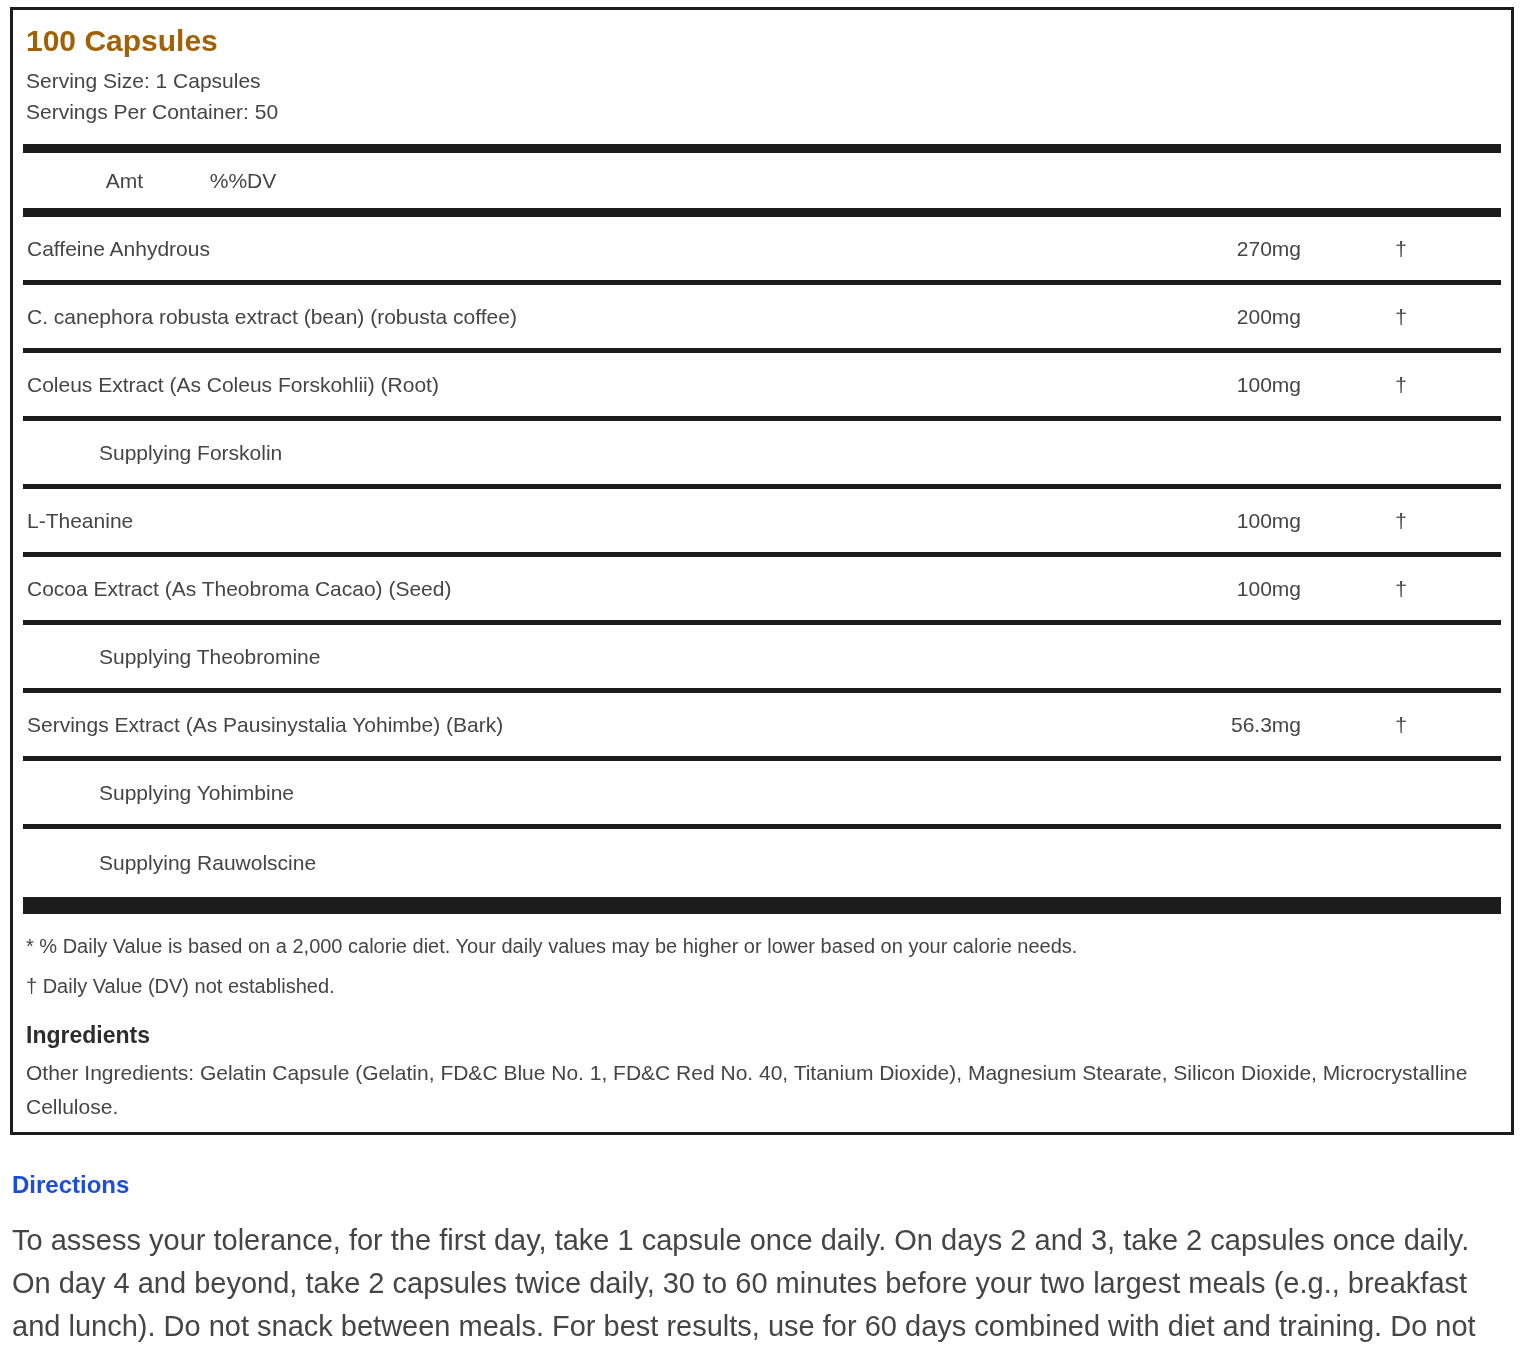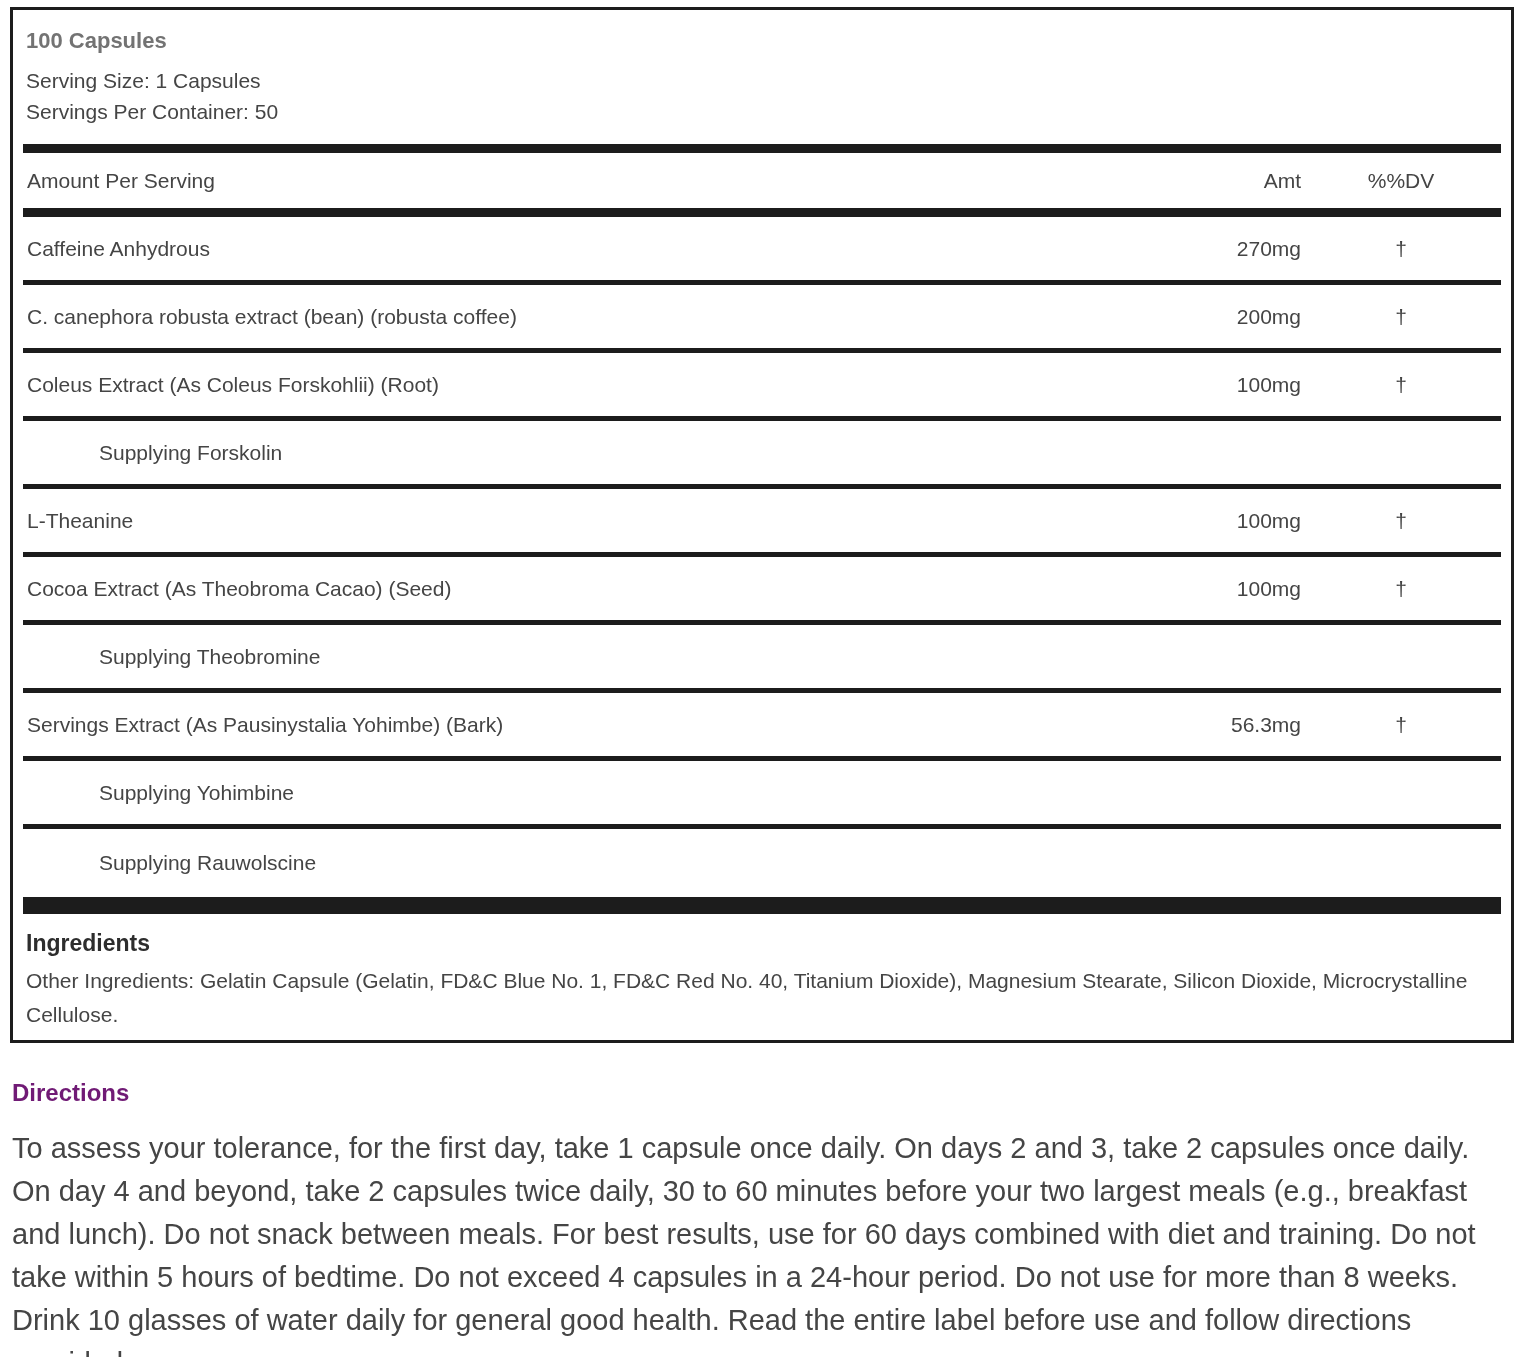--- a/index.html
+++ b/index.html
@@ -15,23 +15,23 @@
   }
   .page { padding: 7px 10px 0 10px; }
 
   
   .facts-panel {
     border: 3px solid #1c1c1c;
     padding: 0 10px;
     background: #ffffff;
   }
   .panel-title {
-    font-size: 22px;
+    font-size: 30px;
     font-weight: bold;
-    color: #737373;
+    color: #a16207;
     margin: 14px 3px 0 3px;
     line-height: 34px;
   }
   .serving-line {
     font-size: 21px;
     line-height: 22px;
     margin: 12px 3px 0 3px;
   }
   .serving-line + .serving-line { margin-top: 9px; }
   .top-gap { height: 21px; }
@@ -69,21 +69,21 @@
     font-size: 21px;
     line-height: 34px;
     margin: 8px 3px 8px 3px;
   }
 
   
   .directions { margin-top: 36px; padding: 0 2px; }
   .directions-heading {
     font-size: 24px;
     font-weight: bold;
-    color: #701a75;
+    color: #1d4ed8;
     margin: 0 0 20px 0;
     line-height: 28px;
   }
   .directions-body {
     font-size: 29px;
     line-height: 43px;
     margin: 0;
     max-width: 1504px;
   }
 </style>
@@ -94,21 +94,20 @@
 
   <section class="facts-panel">
     <h1 class="panel-title">100 Capsules</h1>
     <div class="serving-line">Serving Size: 1 Capsules</div>
     <div class="serving-line">Servings Per Container: 50</div>
     <div class="top-gap"></div>
 
     <div class="bar bar-medium"></div>
 
     <div class="row header-row">
-      <span class="name">Amount Per Serving</span>
       <span class="amt">Amt</span>
       <span class="dv">%%DV</span>
     </div>
 
     <div class="bar bar-medium"></div>
 
     <div class="rows">
         <div class="row">
           <span class="name">Caffeine Anhydrous</span>
           <span class="amt">270mg</span>
@@ -156,20 +155,24 @@
         </div>
         <div class="row indent">
           <span class="name">Supplying Rauwolscine</span>
           <span class="amt"></span>
           <span class="dv"></span>
         </div>
       </div>
 
     <div class="bar bar-thick"></div>
 
+    <div class="footnotes">
+        <div class="footnote">* % Daily Value is based on a 2,000 calorie diet. Your daily values may be higher or lower based on your calorie needs.</div>
+        <div class="footnote">† Daily Value (DV) not established.</div>
+      </div>
 
     <h2 class="ingredients-heading">Ingredients</h2>
     <p class="other-ingredients">Other Ingredients: Gelatin Capsule (Gelatin, FD&amp;C Blue No. 1, FD&amp;C Red No. 40, Titanium Dioxide), Magnesium Stearate, Silicon Dioxide, Microcrystalline Cellulose.</p>
   </section>
 
   <section class="directions">
     <h2 class="directions-heading">Directions</h2>
     <p class="directions-body">To assess your tolerance, for the first day, take 1 capsule once daily. On days 2 and 3, take 2 capsules once daily. On day 4 and beyond, take 2 capsules twice daily, 30 to 60 minutes before your two largest meals (e.g., breakfast and lunch). Do not snack between meals. For best results, use for 60 days combined with diet and training. Do not take within 5 hours of bedtime. Do not exceed 4 capsules in a 24-hour period. Do not use for more than 8 weeks. Drink 10 glasses of water daily for general good health. Read the entire label before use and follow directions provided.</p>
   </section>
 

